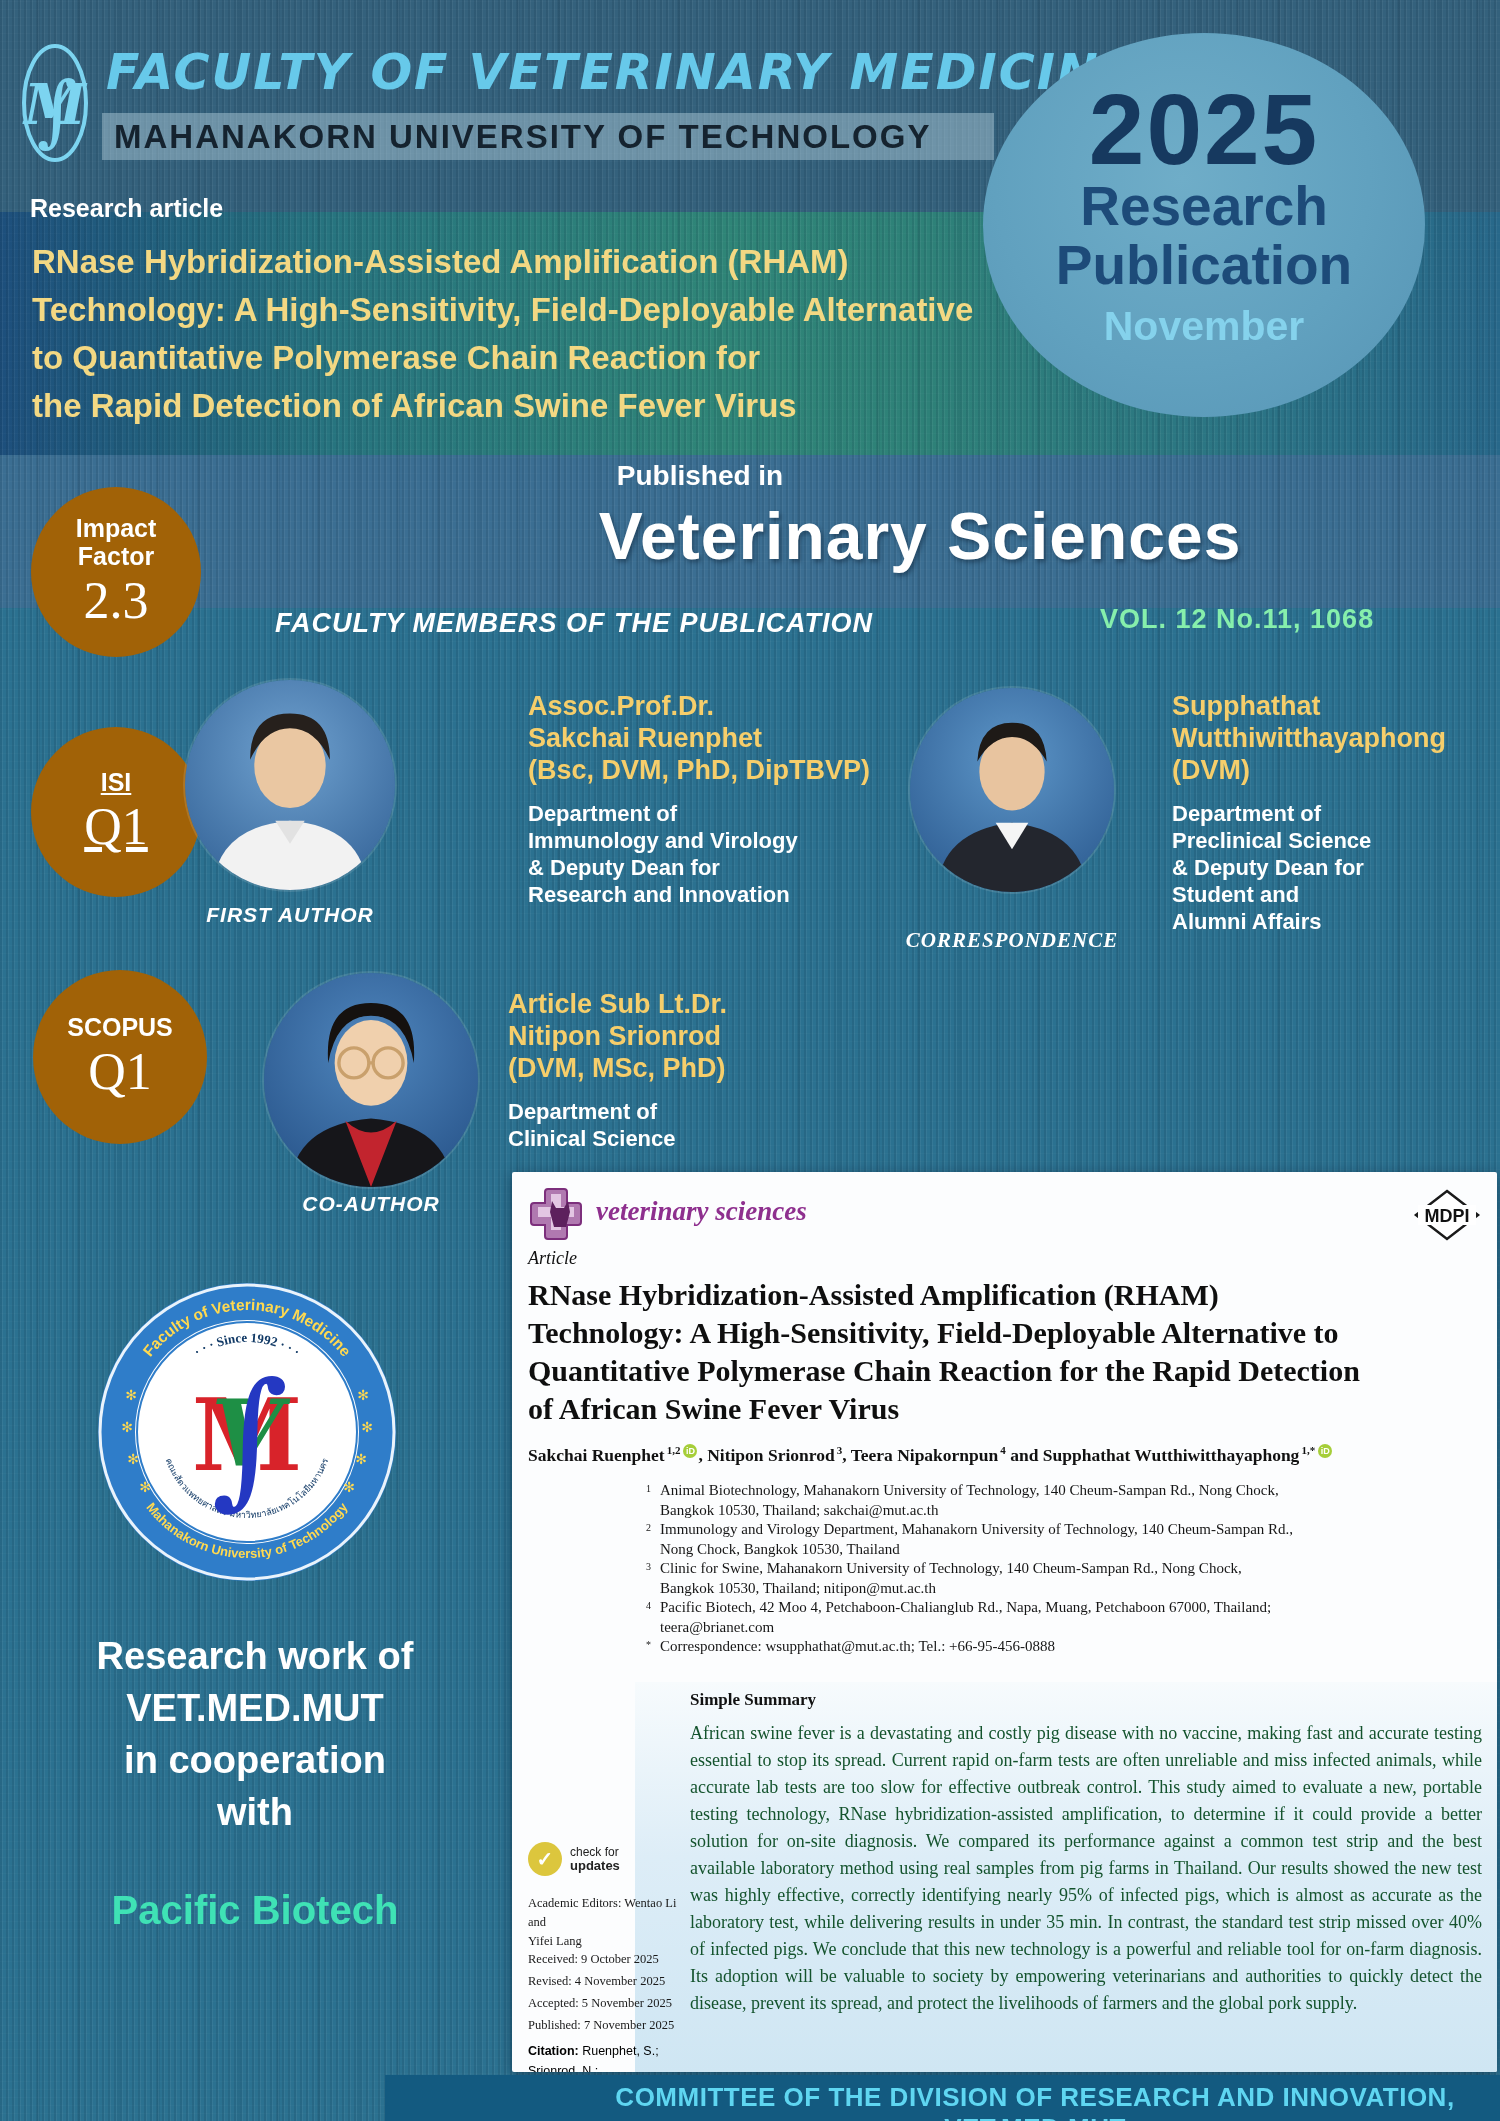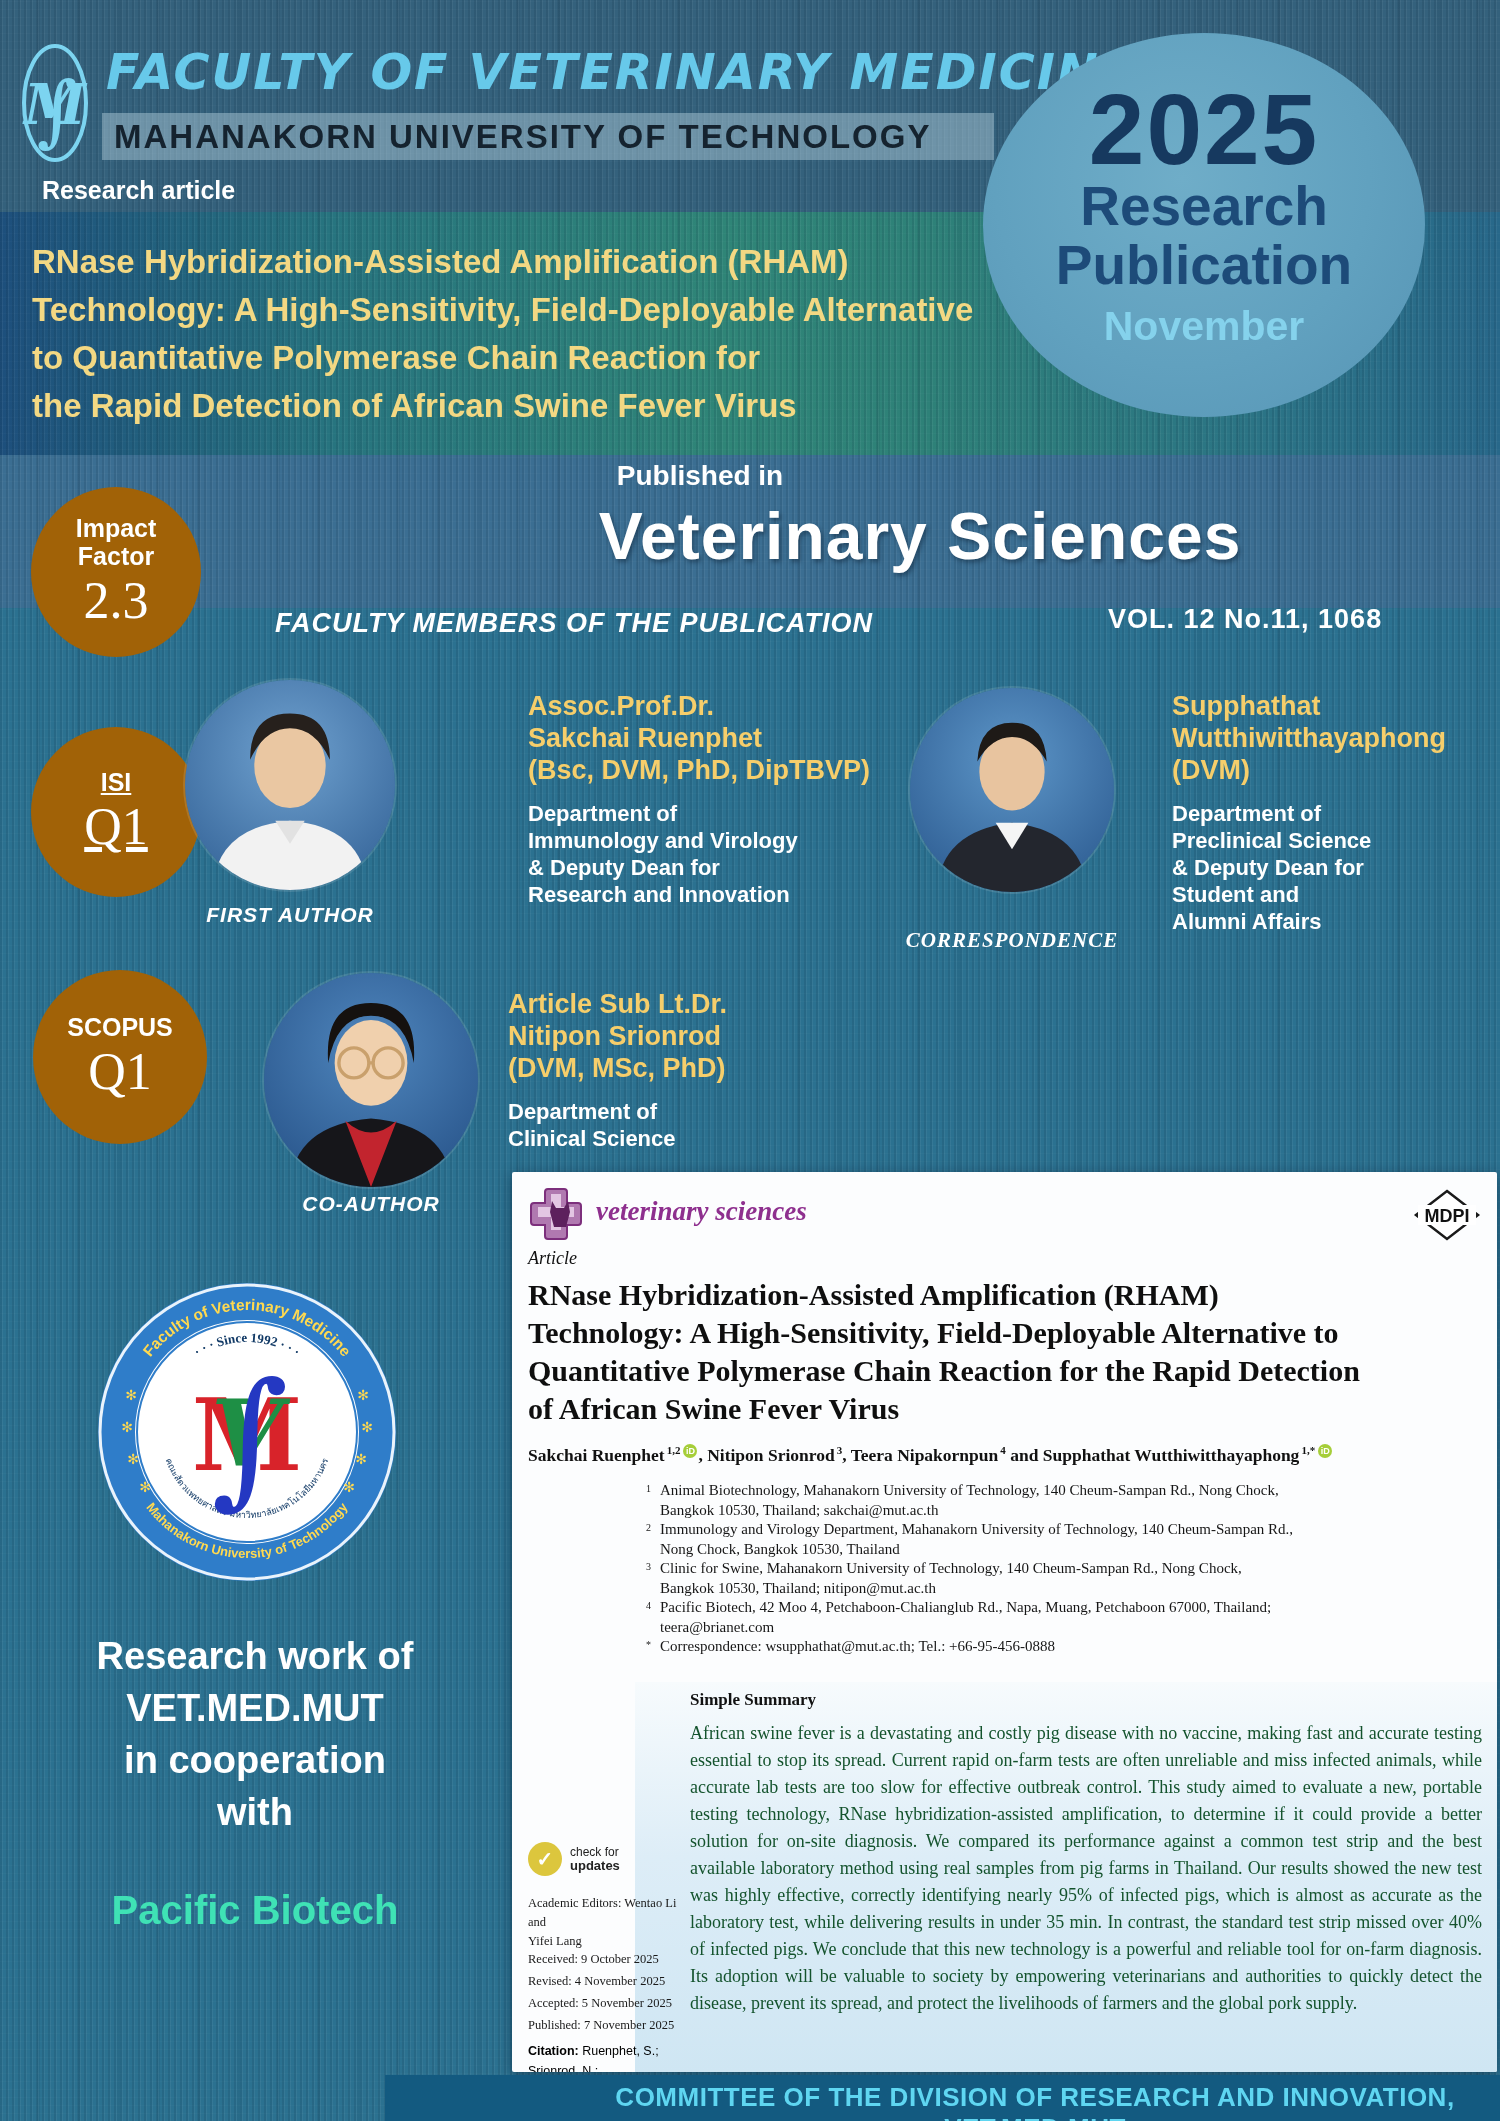--- a/index.html
+++ b/index.html
@@ -18,39 +18,39 @@
        repeating-linear-gradient(90deg, rgba(0,0,0,0) 0 37px, rgba(0,20,35,.07) 37px 40px),
        repeating-linear-gradient(0deg, rgba(0,0,0,0) 0 7px, rgba(255,255,255,.02) 7px 8px);}
   .content{position:absolute;inset:0;z-index:4;}
 
   
   .faculty-title{left:106px;top:44px;font-size:49px;font-weight:bold;font-style:italic;
      color:#67c9ea;letter-spacing:2px;font-family:"DejaVu Sans",sans-serif;}
   .univ-band{left:102px;top:113px;width:892px;height:47px;background:rgba(168,198,212,.5);
      display:flex;align-items:center;padding-left:12px;box-sizing:border-box;}
   .univ-band span{font-size:33px;font-weight:600;color:#15232f;letter-spacing:2px;}
-  .research-article{left:30px;top:176px;font-size:25px;font-weight:bold;color:#fff;margin-left:12px;}
+  .research-article{left:30px;top:194px;font-size:25px;font-weight:bold;color:#fff;}
 
   
   .main-title{left:32px;top:238px;width:1010px;}
   .main-title div{font-size:33px;font-weight:bold;color:#f3d883;line-height:48px;}
 
   
   .badge2025{left:983px;top:33px;width:442px;height:384px;border-radius:50%;
      background:radial-gradient(circle at 45% 38%,#6fadc8 0%,#61a1bf 55%,#5694b4 100%);
      display:flex;flex-direction:column;align-items:center;text-align:center;padding-top:48px;box-sizing:border-box;}
   .badge-year{font-size:100px;font-weight:800;color:#16395f;line-height:96px;letter-spacing:2px;}
   .badge-mid{font-size:55px;font-weight:800;color:#1d4b79;line-height:59px;}
   .badge-month{font-size:41px;font-weight:600;color:#85d2ec;line-height:46px;margin-top:8px;}
 
   
   .published-label{left:520px;top:460px;width:360px;text-align:center;font-size:28px;font-weight:bold;color:#fff;}
   .journal-title{left:420px;top:498px;width:1000px;text-align:center;font-size:66px;font-weight:800;color:#fff;
      letter-spacing:1px;text-shadow:2px 3px 4px rgba(10,30,50,.45);}
-  .vol-info{left:1100px;top:604px;font-size:27px;font-weight:bold;color:#ffffff;letter-spacing:1px;padding-left:8px;}
+  .vol-info{left:1100px;top:604px;font-size:27px;font-weight:bold;color:#86efac;letter-spacing:1px;}
   .members-heading{left:275px;top:608px;font-size:27px;font-weight:bold;font-style:italic;color:#fff;letter-spacing:1px;}
 
   
   .metric{border-radius:50%;background:#a16207;color:#fff;display:flex;flex-direction:column;
      align-items:center;justify-content:center;text-align:center;}
   #metricImpact{left:31px;top:487px;width:170px;height:170px;}
   #metricISI{left:31px;top:727px;width:170px;height:170px;text-decoration:underline;}
   #metricSCOPUS{left:33px;top:970px;width:174px;height:174px;}
   .metric .mlabel{font-size:25px;font-weight:bold;line-height:28px;}
   .metric .mvalue{font-family:"Liberation Serif",serif;font-size:52px;line-height:58px;margin-top:2px;}

